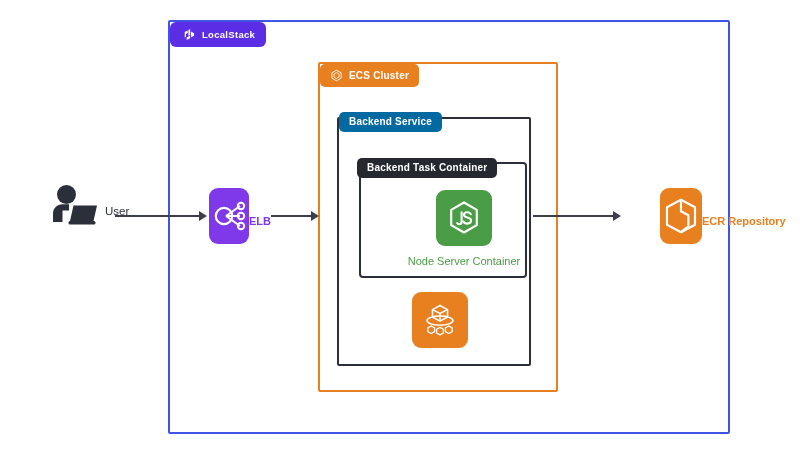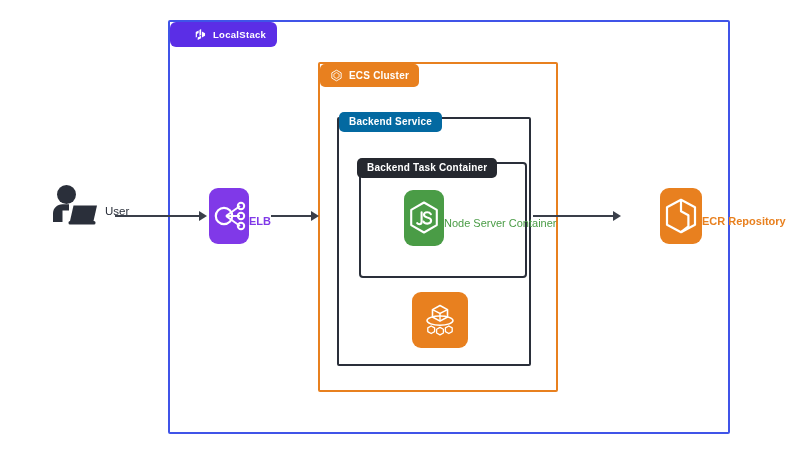--- a/index.html
+++ b/index.html
@@ -46,21 +46,21 @@
     font-weight:700;
     letter-spacing:0.2px;
     color:#ffffff;
     white-space:nowrap;
     line-height:1;
   }
   #localstack-label{
     left:170px;top:22px;
     background:#5b2ee6;
     border-radius:6px;
-    padding:6px 11px 6px 24px;
+    padding:6px 11px 6px 13px;
   }
   #ecs-cluster-label{
     left:320px;top:64px;
     background:#e8801f;
   }
   #backend-service-label{
     left:339px;top:112px;
     background:#0369a1;
   }
   #task-definition-label{
@@ -99,21 +99,21 @@
   .node-label.elb{color:#8039e8;}
   .node-label.ecr{color:#e8801f;}
   .node-label.nodesrv{color:#4a9c46;font-weight:400;font-size:11px;}
 
   #user-node{left:47px;top:184px;width:86px;}
   #elb-node{left:209px;top:188px;width:56px;align-items:center;}
   #node-server-node{left:404px;top:190px;width:120px;margin-left:0;}
   #ecs-task-node{left:412px;top:292px;width:56px;}
   #ecr-node{left:660px;top:188px;width:56px;}
 
-  #node-server-node{display:flex;flex-direction:row;align-items:center;}
+  #node-server-node{display:flex;flex-direction:column;align-items:center;}
   #node-server-node .tile{align-self:center;}
 
   
   .connector{position:absolute;height:2px;background:#3a3f4a;}
   .arrowhead{
     position:absolute;
     width:0;height:0;
     border-top:5px solid transparent;
     border-bottom:5px solid transparent;
     border-left:8px solid #3a3f4a;

